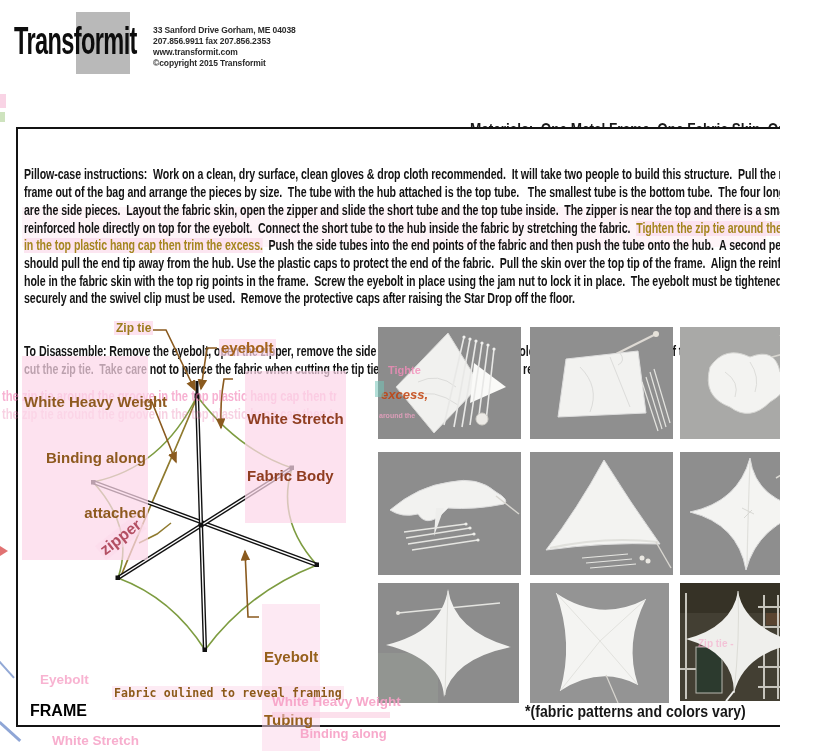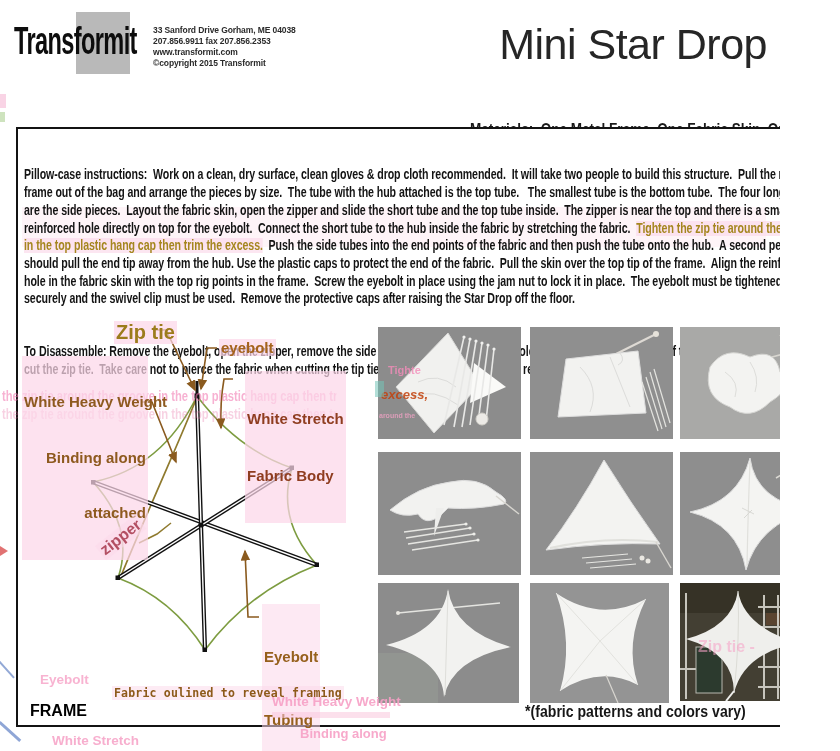--- a/index.html
+++ b/index.html
@@ -22,21 +22,21 @@
   .pink-band{left:22px;top:207px;width:744px;height:40px;background:#fbd9e9;opacity:.3;}
 
   .instructions{left:24px;top:131px;width:1035px;transform:scaleX(0.77);transform-origin:left top;
                 font-size:13.8px;font-weight:bold;line-height:17.7px;color:#141414;
                 white-space:pre-wrap;letter-spacing:-0.1px;}
   .instructions p{margin:0;}
   .hl{color:#a5861f;background:rgba(251,217,233,.65);}
 
   
   .dlabel{font-weight:bold;white-space:pre;background:rgba(252,215,233,.72);padding:0 2px;}
-  .lab-ziptie{left:114px;top:321px;font-size:20px;color:#9c7c1c;}
+  .lab-ziptie{left:114px;top:321px;font-size:12px;color:#9c7c1c;}
   .lab-eyebolt{left:219px;top:339px;font-size:15px;color:#a5631c;}
   .lab-binding{left:22px;top:356px;width:122px;text-align:right;font-size:15px;line-height:18.5px;color:#8e5a1f;}
   .lab-stretch{left:245px;top:371px;font-size:15px;line-height:19px;color:#8f3d20;}
   .lab-zipper{left:95px;top:546px;font-size:16px;color:#b34f63;transform:rotate(-38deg);transform-origin:left top;background:rgba(252,215,233,.5);}
   .lab-aluminum{left:262px;top:604px;font-size:15px;line-height:21px;color:#96601c;background:rgba(252,215,233,.55);}
   .lab-frame{left:28px;top:667px;font-size:16px;font-weight:bold;line-height:17.5px;color:#000;background:transparent;}
   .lab-fabricnote{left:112px;top:686px;font-size:11.5px;font-weight:bold;color:#8d5a1a;
                   font-family:"DejaVu Sans Mono",monospace;letter-spacing:0.2px;background:rgba(252,215,233,.5);}
 
   
@@ -52,21 +52,21 @@
   .g-ws{left:52px;top:733px;font-size:13.5px;color:#f7a6c9;opacity:.9;}
   .g-blue1{left:-6px;top:668px;width:24px;height:2px;background:#93a9d6;transform:rotate(48deg);}
   .g-blue2{left:-4px;top:730px;width:28px;height:2.5px;background:#8fa6d6;transform:rotate(42deg);}
   .g-red{left:0;top:546px;width:0;height:0;border-top:5px solid transparent;border-bottom:5px solid transparent;border-left:8px solid #d94f4f;opacity:.8;}
   .g-pinktop{left:0;top:94px;width:6px;height:14px;background:#f4a9cc;opacity:.5;}
   .g-greentop{left:0;top:112px;width:5px;height:10px;background:#9ec87e;opacity:.5;}
   .pg1{left:388px;top:364px;font-size:11px;color:#f48cba;opacity:.8;}
   .pg2{left:381px;top:387px;font-size:13px;color:#c2410c;opacity:.85;font-style:italic;}
   .pg3{left:379px;top:412px;font-size:7px;color:#f0a2c4;opacity:.8;}
   .pg-teal{left:375px;top:381px;width:9px;height:16px;background:#74c4b8;opacity:.55;}
-  .g-ziptie-photo{left:698px;top:638px;font-size:16px;color:#f7a0c6;opacity:.55;}
+  .g-ziptie-photo{left:698px;top:638px;font-size:10px;color:#f7a0c6;opacity:.55;}
 
   
   .photo{overflow:hidden;}
   .p1{left:378px;top:327px;width:143px;height:112px;}
   .p2{left:530px;top:327px;width:143px;height:112px;}
   .p3{left:680px;top:327px;width:137px;height:112px;}
   .p4{left:378px;top:452px;width:143px;height:123px;}
   .p5{left:530px;top:452px;width:143px;height:123px;}
   .p6{left:680px;top:452px;width:137px;height:123px;}
   .p7{left:378px;top:583px;width:141px;height:120px;}
@@ -82,21 +82,20 @@
 <div class="page">
 
   <div class="abs logo-box"></div>
   <div class="abs logo-text">Transformit</div>
   <div class="abs address">
     <div>33 Sanford Drive Gorham, ME 04038</div>
     <div>207.856.9911 fax 207.856.2353</div>
     <div>www.transformit.com</div>
     <div>©copyright 2015 Transformit</div>
   </div>
-  <div class="abs title">Mini Star Drop</div>
   <div class="abs materials">
     <div>Materials:  One Metal Frame, One Fabric Skin, One Zip Tie</div>
     <div>One 1/4-20 Eyebolt w/ Jam Nut &amp; Swivel clip</div>
   </div>
 
   <div class="abs main-box"></div>
   <div class="abs pink-band"></div>
 
   <div class="abs instructions">
     <p><span>Pillow-case instructions:  Work on a clean, dry surface, clean gloves &amp; drop cloth recommended.  It will take two people to build this structure.  Pull the metal frame out of the bag and arrange the pieces by size.  The tube with the hub attached is the top tube.   The smallest tube is the bottom tube.  The four long tubes are the side pieces.  Layout the fabric skin, open the zipper and slide the short tube and the top tube inside.  The zipper is near the top and there is a small reinforced hole directly on top for the eyebolt.  Connect the short tube to the hub inside the fabric by stretching the fabric.  </span><span class="hl">Tighten the zip tie around the groove in the top plastic hang cap then trim the excess.</span><span>  Push the side tubes into the end points of the fabric and then push the tube onto the hub.  A second person should pull the end tip away from the hub. Use the plastic caps to protect the end of the fabric.  Pull the skin over the top tip of the frame.  Align the reinforced hole in the fabric skin with the top rig points in the frame.  Screw the eyebolt in place using the jam nut to lock it in place.  The eyebolt must be tightened securely and the swivel clip must be used.  Remove the protective caps after raising the Star Drop off the floor.</span></p>

